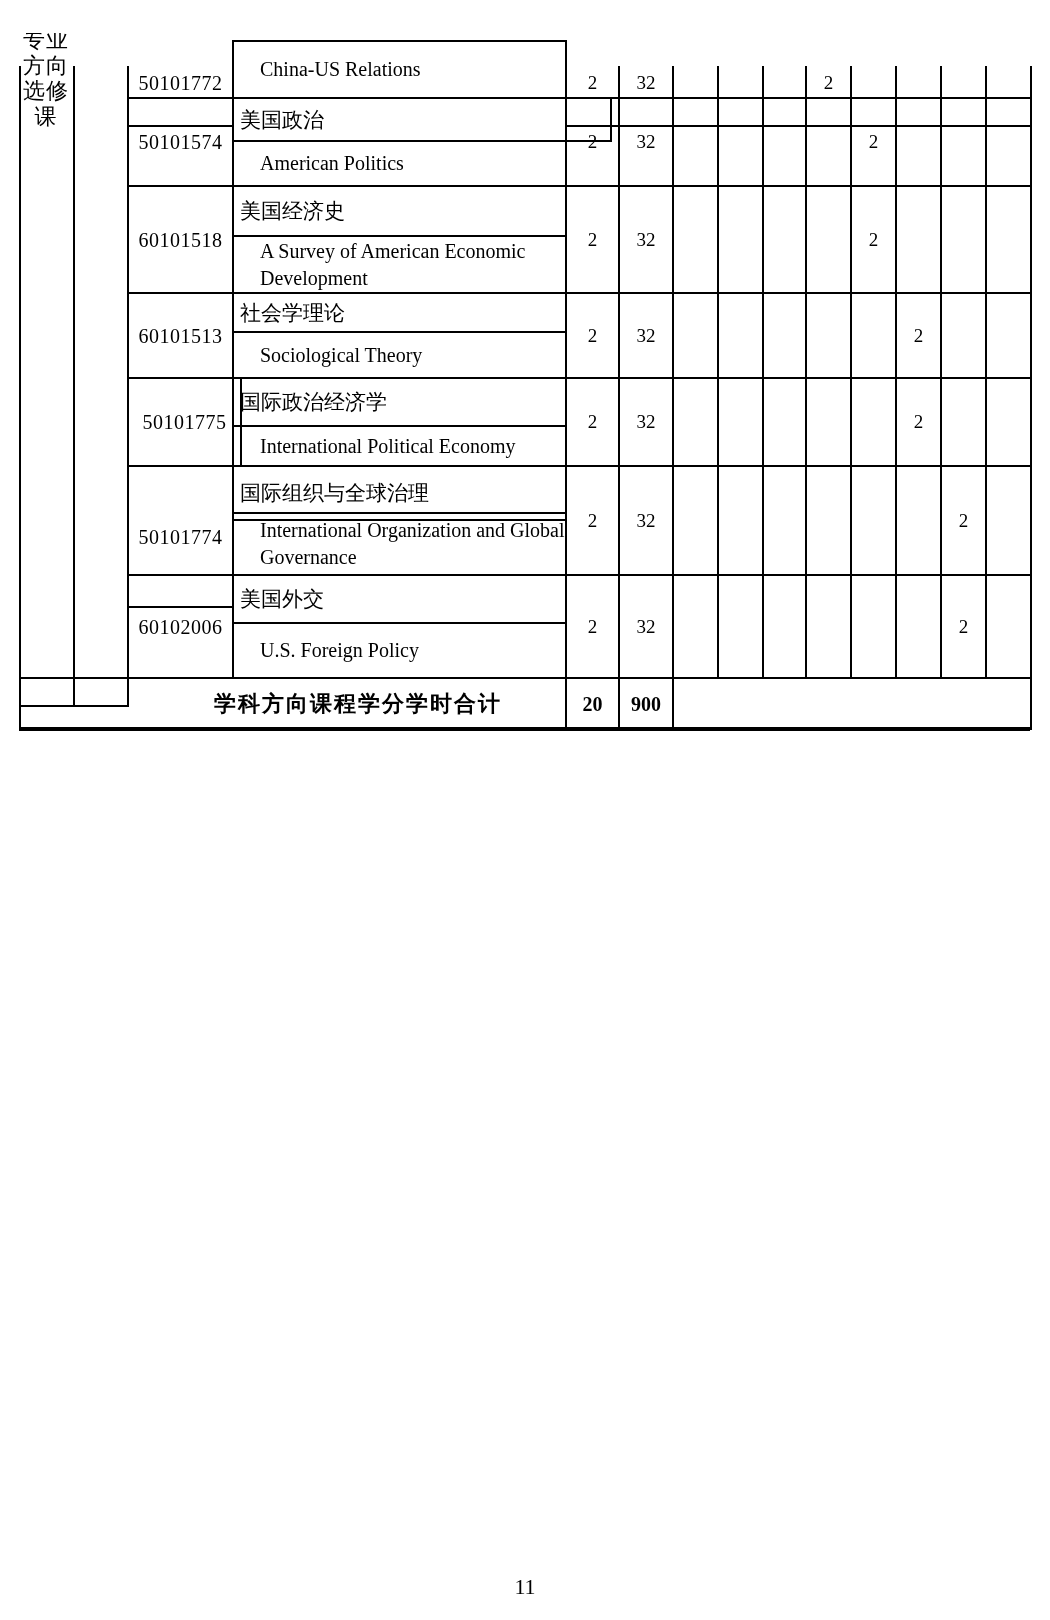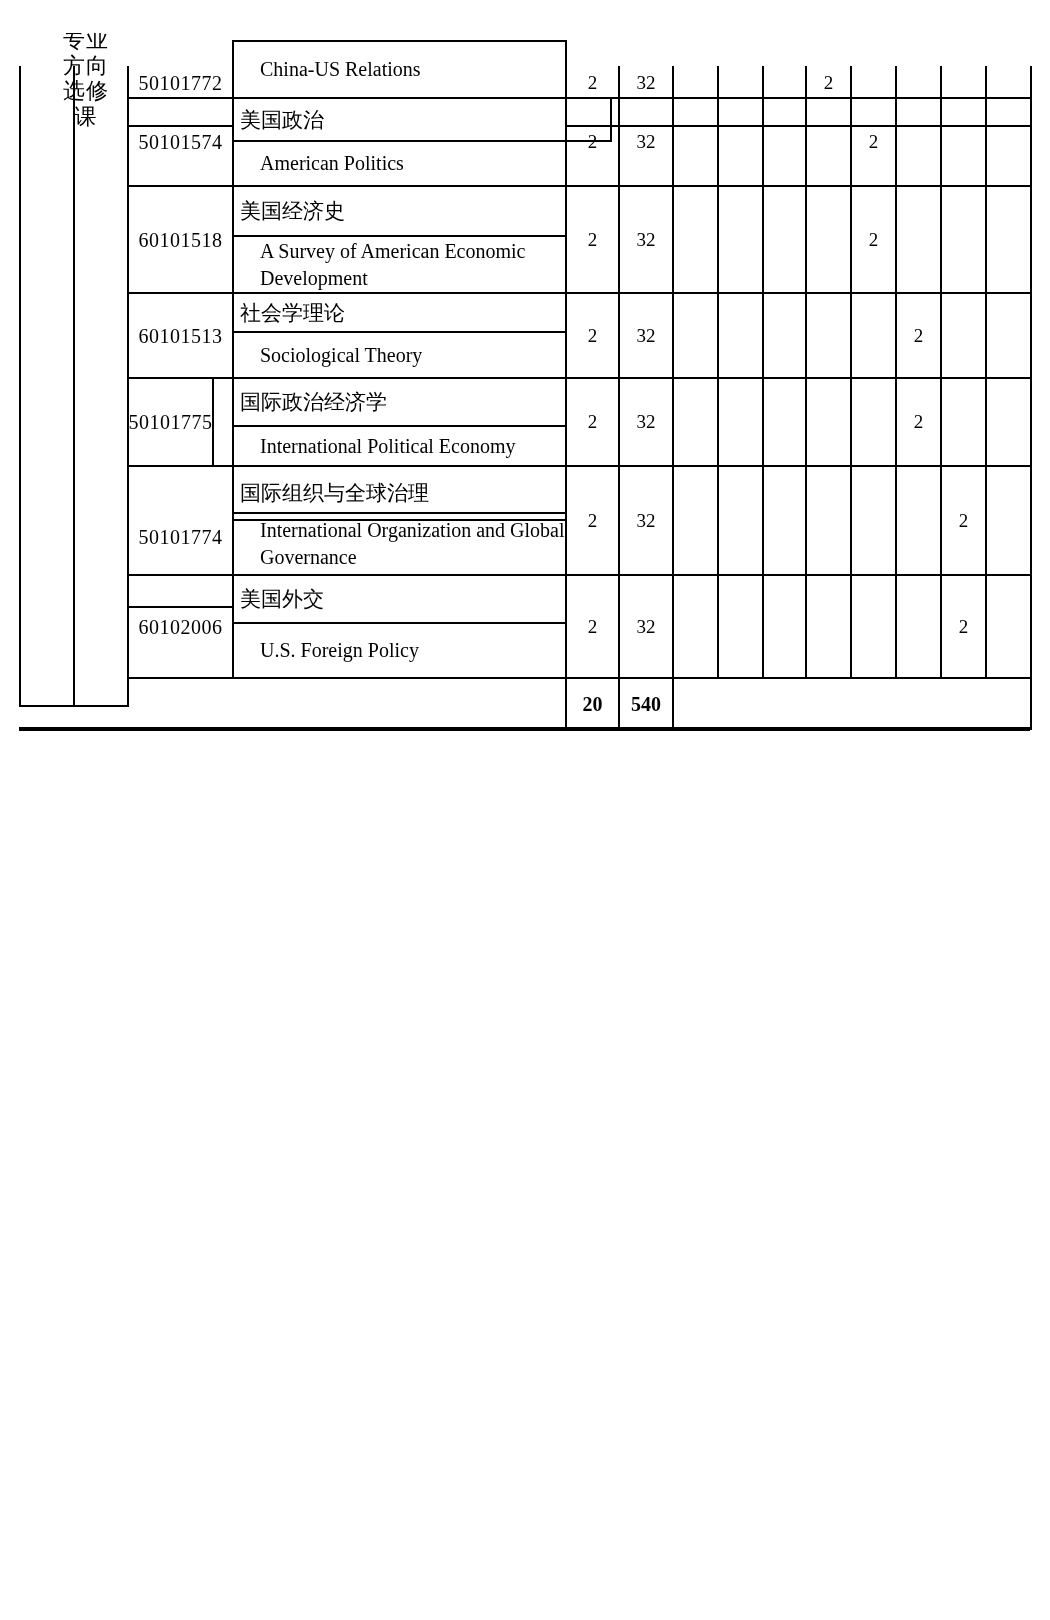--- a/index.html
+++ b/index.html
@@ -30,21 +30,20 @@
   .code{letter-spacing:0.5px;}
   .zh{font-size:21px;}
   .en{font-size:20px;line-height:27px;padding-left:26px;}
   .num{font-size:19px;}
   .bold{font-weight:bold;}
   .total-label-cell{font-size:22px;font-weight:bold;padding-left:130px;letter-spacing:2px;}
   .cat-clip{
     position:absolute;
     left:21px;top:33px;width:50px;height:102px;
     overflow:hidden;
-    padding-left:40px;
   }
   .cat-label{
     margin-top:-6px;
     width:46px;
     margin-left:2px;
     font-size:22px;
     line-height:25.5px;
     text-align:center;
     word-break:break-all;
     letter-spacing:1px;
@@ -117,21 +116,21 @@
       <div class="cell num " style="left: 565px; top: 292px; width: 55px; height: 87px;">2</div>
       <div class="cell num " style="left: 618px; top: 292px; width: 56px; height: 87px;">32</div>
       <div class="cell num " style="left: 672px; top: 292px; width: 47px; height: 87px;"></div>
       <div class="cell num " style="left: 717px; top: 292px; width: 47px; height: 87px;"></div>
       <div class="cell num " style="left: 762px; top: 292px; width: 45px; height: 87px;"></div>
       <div class="cell num " style="left: 805px; top: 292px; width: 47px; height: 87px;"></div>
       <div class="cell num " style="left: 850px; top: 292px; width: 47px; height: 87px;"></div>
       <div class="cell num " style="left: 895px; top: 292px; width: 47px; height: 87px;">2</div>
       <div class="cell num " style="left: 940px; top: 292px; width: 47px; height: 87px;"></div>
       <div class="cell num " style="left: 985px; top: 292px; width: 47px; height: 87px;"></div>
-      <div class="cell code " style="left: 127px; top: 377px; width: 87px; height: 90px;">50101775</div>
+      <div class="cell code " style="left: 127px; top: 377px; width: 115px; height: 90px;">50101775</div>
       <div class="cell zh left-align" style="left: 232px; top: 377px; width: 335px; height: 50px;">国际政治经济学</div>
       <div class="cell en left-align" style="left: 232px; top: 425px; width: 335px; height: 42px;">International Political Economy</div>
       <div class="cell num " style="left: 565px; top: 377px; width: 55px; height: 90px;">2</div>
       <div class="cell num " style="left: 618px; top: 377px; width: 56px; height: 90px;">32</div>
       <div class="cell num " style="left: 672px; top: 377px; width: 47px; height: 90px;"></div>
       <div class="cell num " style="left: 717px; top: 377px; width: 47px; height: 90px;"></div>
       <div class="cell num " style="left: 762px; top: 377px; width: 45px; height: 90px;"></div>
       <div class="cell num " style="left: 805px; top: 377px; width: 47px; height: 90px;"></div>
       <div class="cell num " style="left: 850px; top: 377px; width: 47px; height: 90px;"></div>
       <div class="cell num " style="left: 895px; top: 377px; width: 47px; height: 90px;">2</div>
@@ -158,19 +157,21 @@
       <div class="cell num " style="left: 672px; top: 574px; width: 47px; height: 105px;"></div>
       <div class="cell num " style="left: 717px; top: 574px; width: 47px; height: 105px;"></div>
       <div class="cell num " style="left: 762px; top: 574px; width: 45px; height: 105px;"></div>
       <div class="cell num " style="left: 805px; top: 574px; width: 47px; height: 105px;"></div>
       <div class="cell num " style="left: 850px; top: 574px; width: 47px; height: 105px;"></div>
       <div class="cell num " style="left: 895px; top: 574px; width: 47px; height: 105px;"></div>
       <div class="cell num " style="left: 940px; top: 574px; width: 47px; height: 105px;">2</div>
       <div class="cell num " style="left: 985px; top: 574px; width: 47px; height: 105px;"></div>
     </div>
 
+  <div class="cell total-label-cell" style="left:19px;top:677px;width:548px;height:53px;">学科方向课程学分学时合计</div>
   <div class="cell bold" style="left:565px;top:677px;width:55px;height:53px;">20</div>
-  <div class="cell bold" style="left:618px;top:677px;width:56px;height:53px;">540</div>
+  <div class="cell bold" style="left:618px;top:677px;width:56px;height:53px;">900</div>
   <div class="cell" style="left:672px;top:677px;width:360px;height:53px;"></div>
 
   <div class="bottom-line"></div>
 
+  <div class="page-number">11</div>
 </div>
 
 </body></html>

